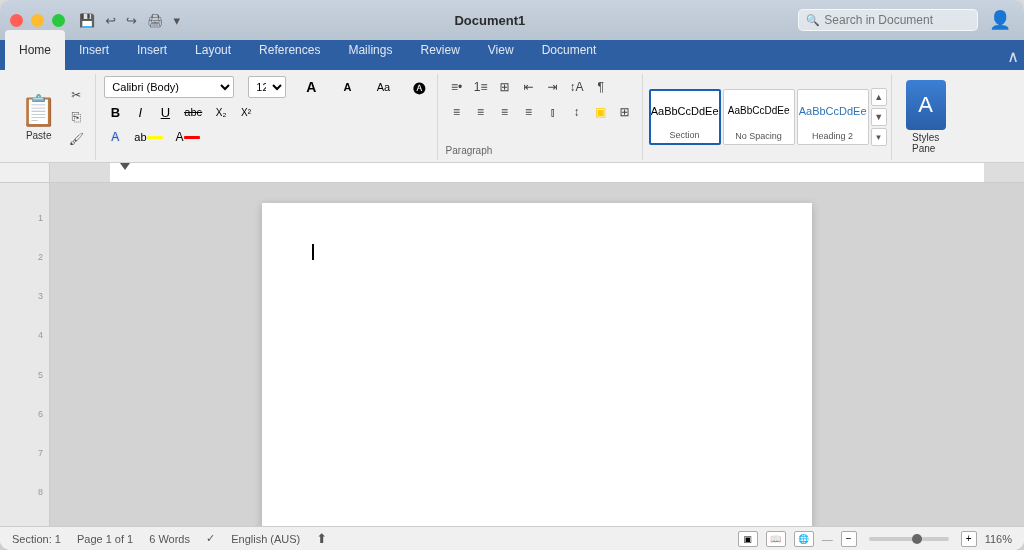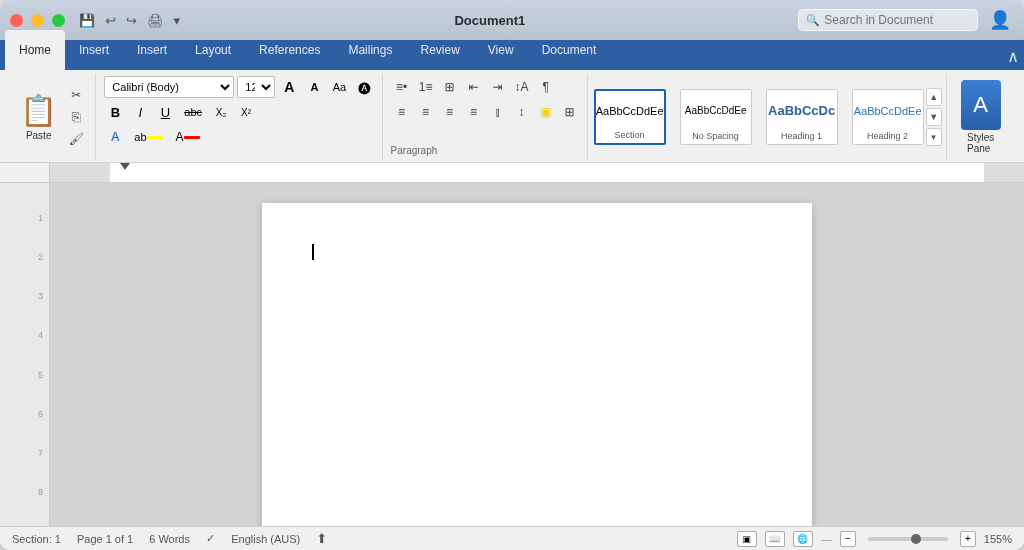--- a/index.html
+++ b/index.html
@@ -34,21 +34,21 @@
     
     
     .clipboard-group { flex-direction: row; align-items: stretch; }
     .paste-btn { display: flex; flex-direction: column; align-items: center; justify-content: center; padding: 4px 8px; cursor: pointer; border-radius: 3px; min-width: 50px; }
     .paste-label { font-size: 10px; color: #333; margin-top: 2px; }
     .clipboard-right { display: flex; flex-direction: column; justify-content: center; gap: 2px; }
     .small-icon-btn { width: 22px; height: 20px; display: flex; align-items: center; justify-content: center; cursor: pointer; border-radius: 2px; font-size: 12px; color: #444; }
 
     
     .font-group { align-items: flex-start; }
-    .font-row1 { display: flex; align-items: center; gap: 3px; margin-bottom: 3px; }
+    .font-row1 { display: flex; align-items: center; gap: 14px; margin-bottom: 3px; }
     .font-row2 { display: flex; align-items: center; gap: 3px; margin-bottom: 3px; }
     .font-row3 { display: flex; align-items: center; gap: 3px; }
     .font-select { height: 22px; font-size: 11px; border: 1px solid #bbb; border-radius: 2px; padding: 0 3px; background: white; min-width: 130px; }
     .size-select { height: 22px; font-size: 11px; border: 1px solid #bbb; border-radius: 2px; padding: 0 3px; background: white; width: 38px; }
     .font-btn { height: 22px; min-width: 22px; padding: 0 4px; border: 1px solid transparent; border-radius: 2px; background: transparent; cursor: pointer; font-size: 13px; display: flex; align-items: center; justify-content: center; }
     .font-btn.bold { font-weight: bold; }
     .font-btn.italic { font-style: italic; }
     .font-btn.underline { text-decoration: underline; }
     .font-btn.strikethrough { text-decoration: line-through; font-size: 11px; }
     .grow-btn { font-size: 10px; width: 20px; height: 20px; }
@@ -219,32 +219,28 @@
         <button class="para-btn">≡</button>
         <button class="para-btn">⫾</button>
         <button class="para-btn">↕</button>
         <button class="para-btn" style="color:#ffcc00;">▣</button>
         <button class="para-btn">⊞</button>
       </div>
       <div style="font-size:10px; color:#666; margin-top:19px; text-align:center;">Paragraph</div>
     </div>
 
     <div class="ribbon-group" style="padding:2px 4px; flex-direction:row; align-items:center;">
-      <div style="display:flex; gap:14px; align-items:center;">
+      <div style="display:flex; gap:2px; align-items:center;">
         <div class="style-swatch active">
           <div class="style-preview" style="font-size:11px;">AaBbCcDdEe</div>
           <div class="style-label">Section</div>
         </div>
         <div class="style-swatch">
           <div class="style-preview" style="font-size:10px;">AaBbCcDdEe</div>
           <div class="style-label">No Spacing</div>
-        </div>
-        <div class="style-swatch">
-          <div class="style-preview" style="font-size:13px; font-weight:bold; color:#2e5fa3;">AaBbCcDc</div>
-          <div class="style-label">Heading 1</div>
         </div>
         <div class="style-swatch">
           <div class="style-preview" style="font-size:11px; color:#2e74b5;">AaBbCcDdEe</div>
           <div class="style-label">Heading 2</div>
         </div>
       </div>
       <div class="styles-nav" style="margin-left:2px;">
         <button class="styles-nav-btn">▲</button>
         <button class="styles-nav-btn">▼</button>
         <button class="styles-nav-btn">▾</button>
@@ -316,16 +312,16 @@
     <div class="status-right">
       <div class="view-btn">▣</div>
       <div class="view-btn">📖</div>
       <div class="view-btn">🌐</div>
       <span class="status-item separator">—</span>
       <button class="zoom-btn">−</button>
       <div class="zoom-slider">
         <div class="zoom-thumb"></div>
       </div>
       <button class="zoom-btn">+</button>
-      <span class="status-item" style="cursor:pointer;">155%</span>
+      <span class="status-item" style="cursor:pointer;">116%</span>
     </div>
   </div>
 </div>
 
 </body></html>

